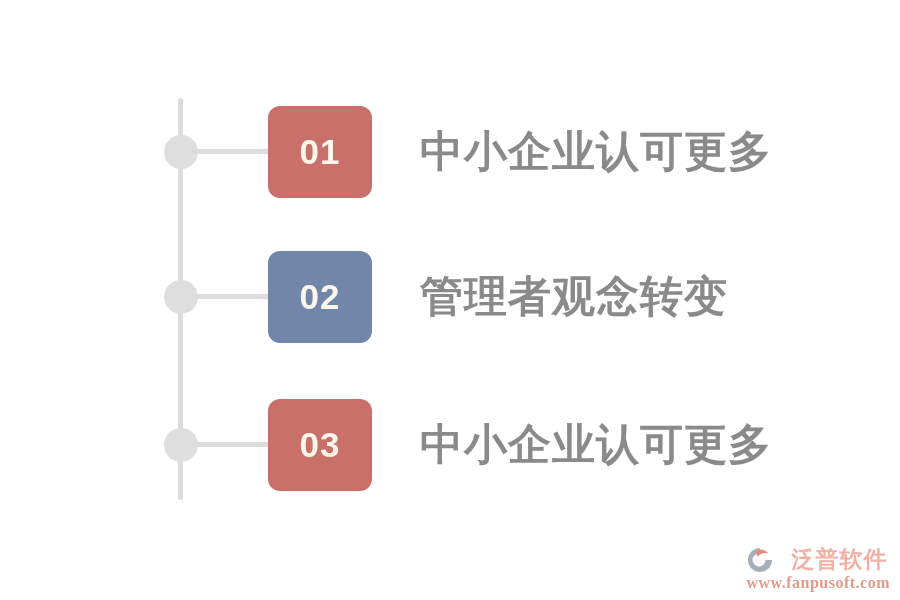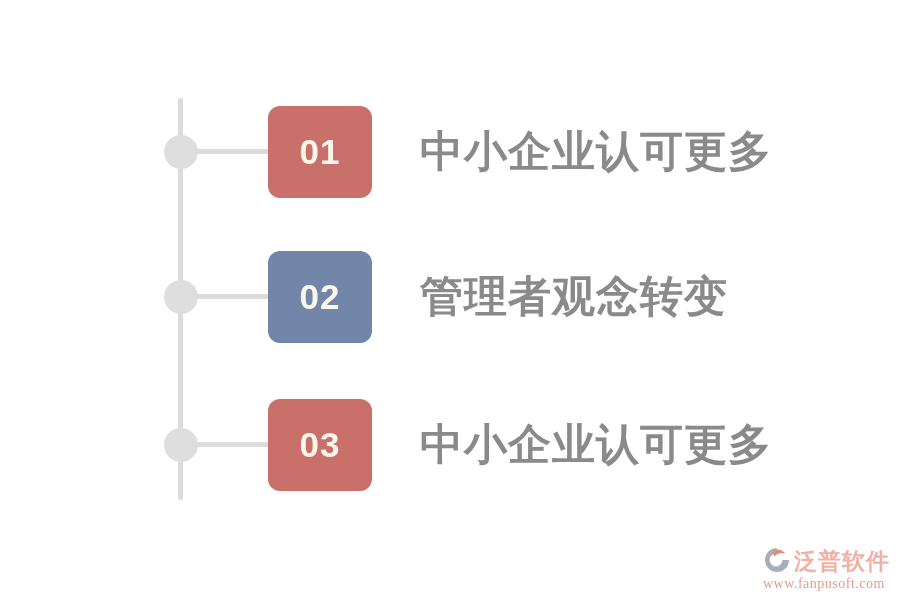--- a/index.html
+++ b/index.html
@@ -61,33 +61,33 @@
     letter-spacing: 1px;
     white-space: nowrap;
   }
 
   .watermark {
     position: absolute;
     right: 10px; bottom: 8px;
     display: flex; flex-direction: column; align-items: flex-start;
     opacity: 0.85;
   }
-  .wm-top { display: flex; gap: 3px; }
+  .wm-top { display: flex; align-items: center; gap: 17px; }
   .wm-logo { width: 28px; height: 28px; display: block; }
   .wm-brand {
     font-size: 23px;
     font-weight: bold;
     color: #efa393;
     letter-spacing: 1px;
     white-space: nowrap;
   }
   .wm-url {
     font-family: "Liberation Serif", "DejaVu Serif", serif;
-    font-size: 14px;
-    font-weight: normal;
+    font-size: 16px;
+    font-weight: bold;
     color: #dd8a76;
     letter-spacing: 0.5px;
     margin-top: -1px;
     white-space: nowrap;
   }
 </style>
 </head>
 <body>
 
 <div class="canvas">

